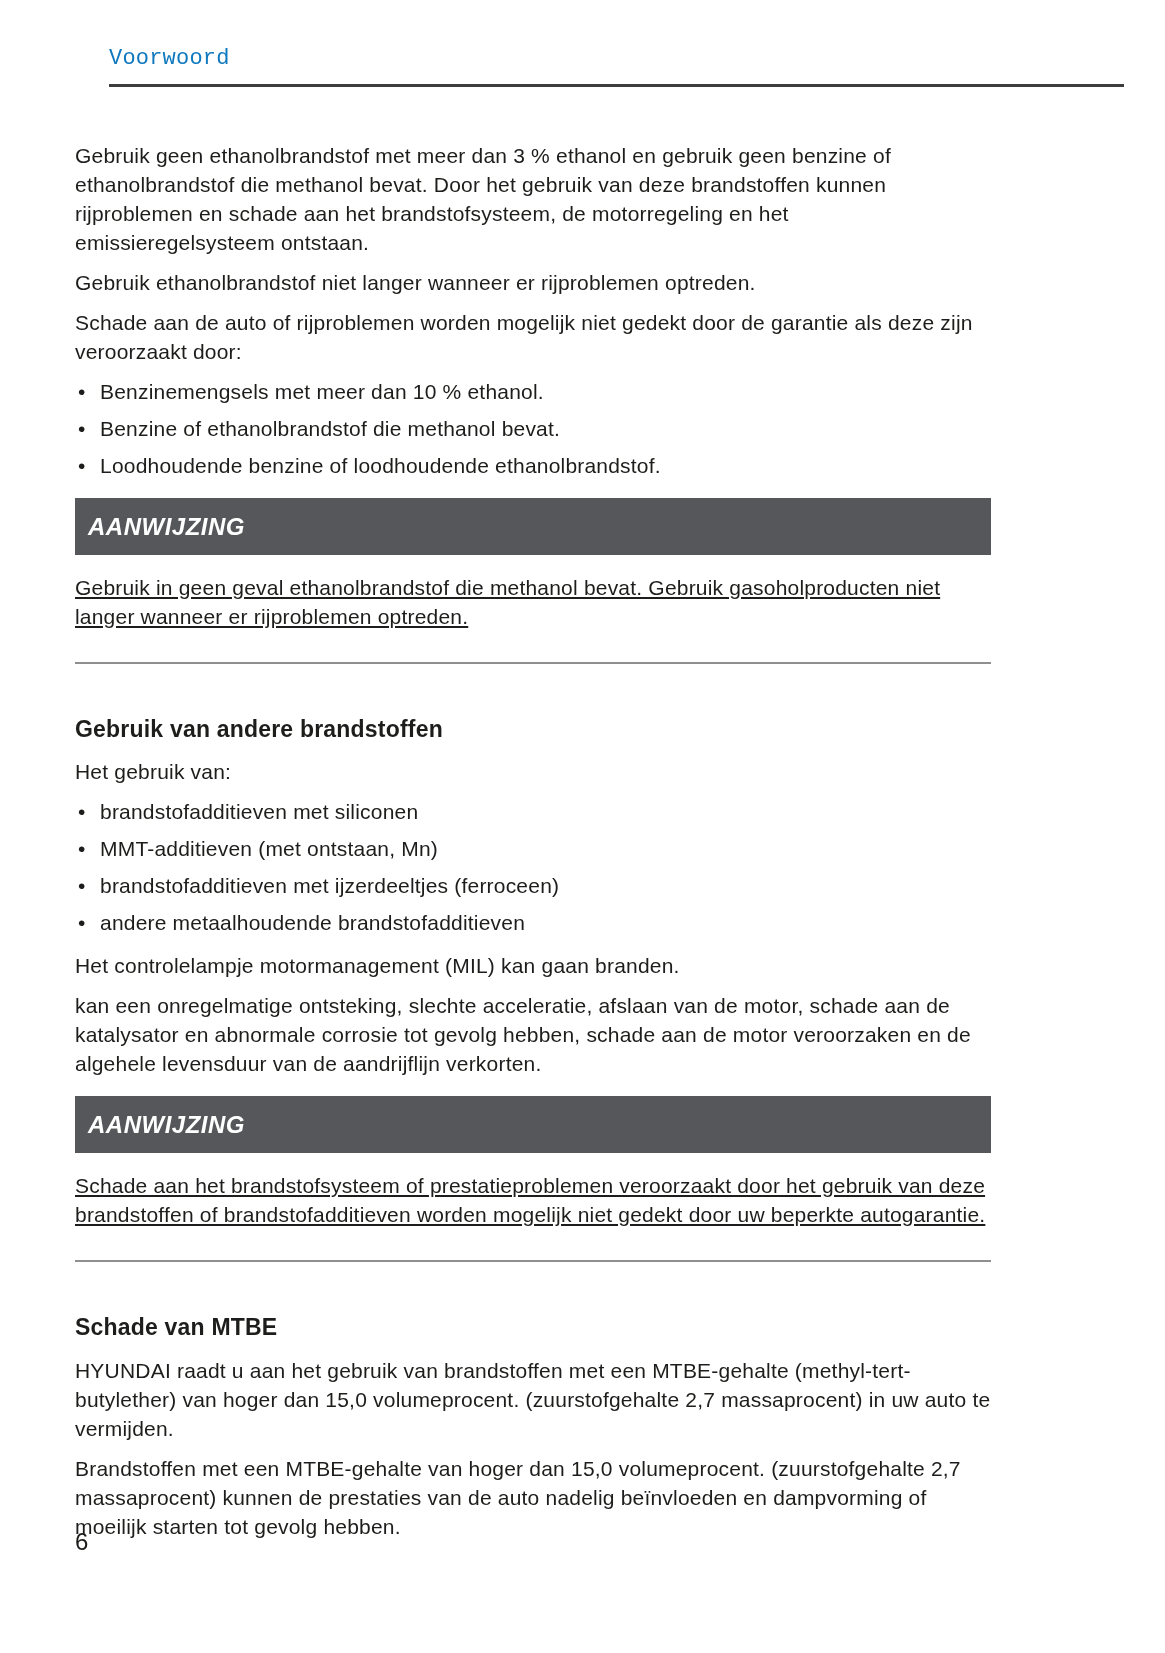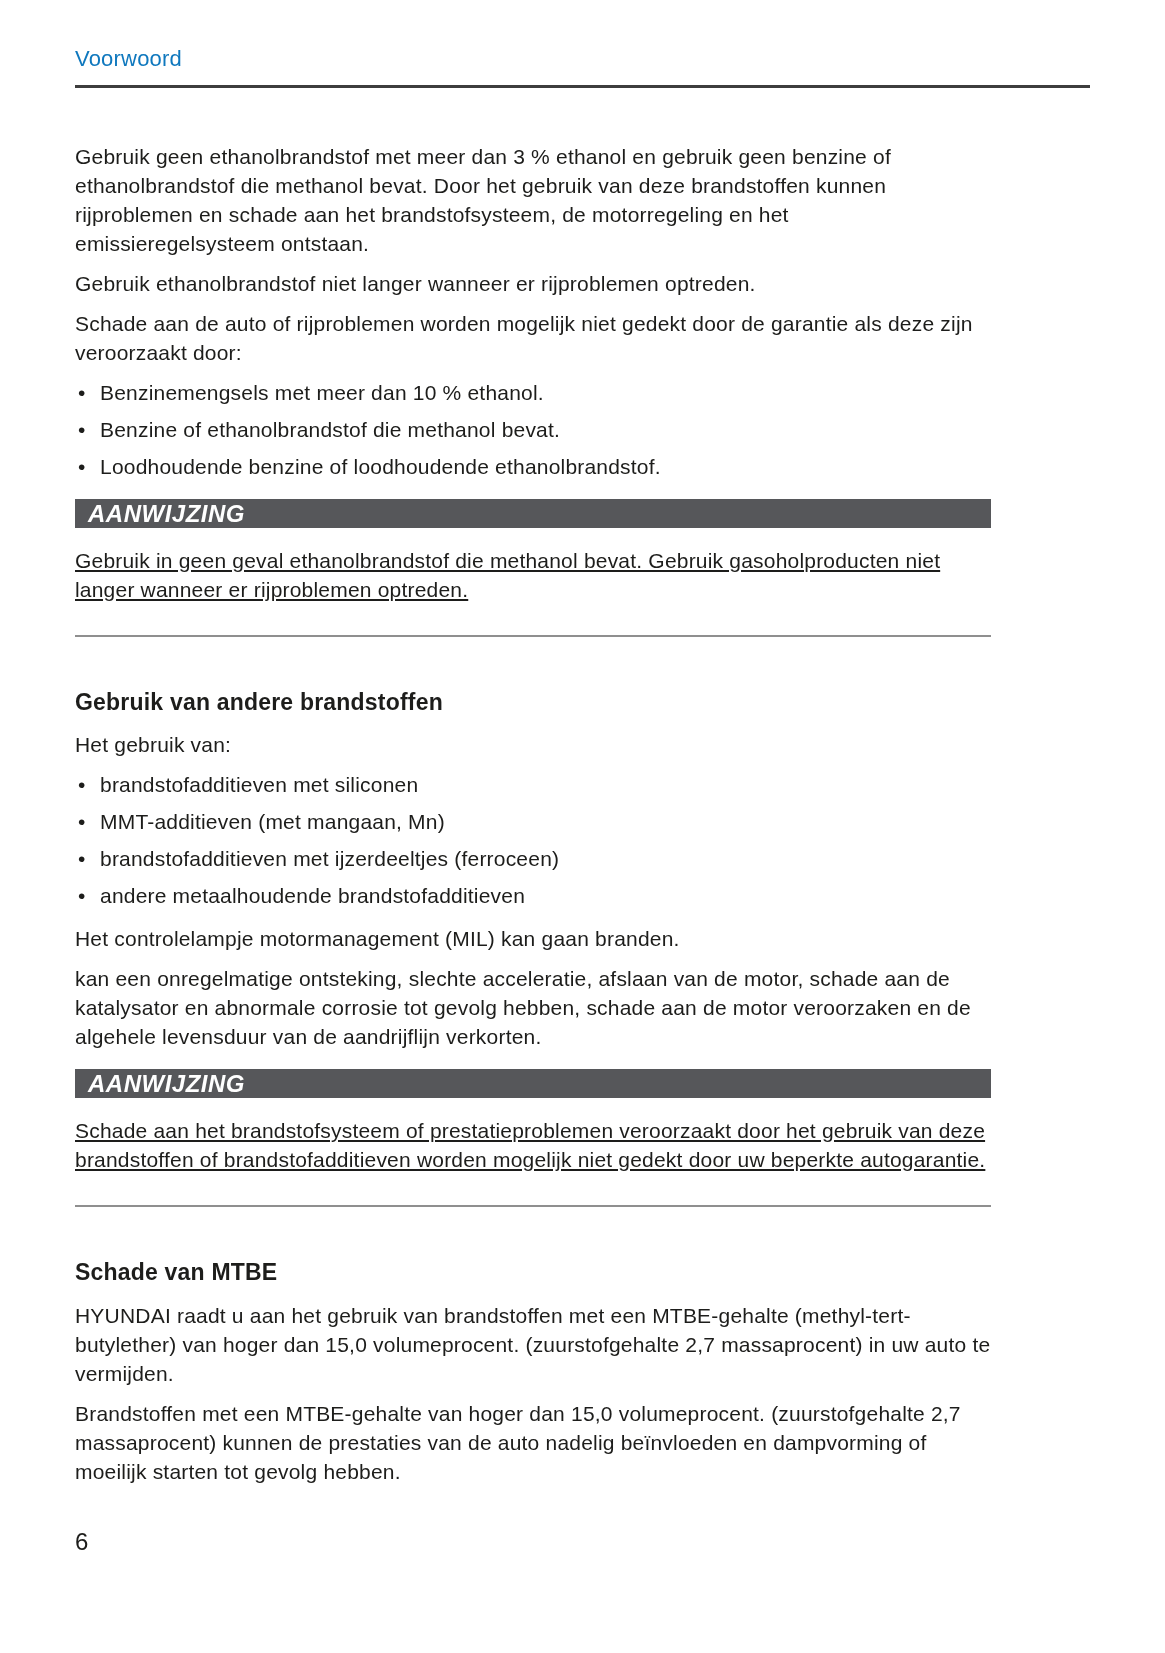--- a/index.html
+++ b/index.html
@@ -10,22 +10,23 @@
     -webkit-font-smoothing: antialiased;
   }
   .page {
     position: relative;
     width: 1165px;
     height: 1653px;
     background: #ffffff;
     overflow: hidden;
   }
   .page-header {
-    padding: 46px 0 0 75px;
+    padding: 46px 0 0 109px;
     width: 1090px;
+    font-family: Liberation Mono, monospace;
   }
   .doc-title {
     color: #0f78be;
     font-size: 22px;
     font-weight: 400;
     letter-spacing: 0.2px;
     margin: 0 0 13px 0;
   }
   .header-rule {
     width: 1015px;
@@ -51,21 +52,21 @@
     margin: 0 0 8px 0;
   }
   .bullet-list li::before {
     content: "\2022";
     position: absolute;
     left: 3px;
     top: 0;
   }
   .notice-banner {
     margin: 17px 0 19px 0;
-    height: 29px;
+    height: 57px;
     background: #56575a;
     color: #ffffff;
     display: flex;
     align-items: center;
     padding-left: 13px;
     font-size: 24px;
     font-weight: 700;
     font-style: italic;
     letter-spacing: 0.5px;
   }
@@ -113,21 +114,21 @@
 
     <div class="notice-banner">AANWIJZING</div>
     <p class="para notice-body">Gebruik in geen geval ethanolbrandstof die methanol bevat. Gebruik gasoholproducten niet langer wanneer er rijproblemen optreden.</p>
     <hr class="end-rule">
 
     <h2 class="section-heading">Gebruik van andere brandstoffen</h2>
     <p class="para">Het gebruik van:</p>
 
     <ul class="bullet-list">
       <li>brandstofadditieven met siliconen</li>
-      <li>MMT-additieven (met mangaan, Mn)</li>
+      <li>MMT-additieven (met ontstaan, Mn)</li>
       <li>brandstofadditieven met ijzerdeeltjes (ferroceen)</li>
       <li>andere metaalhoudende brandstofadditieven</li>
     </ul>
 
     <p class="para">Het controlelampje motormanagement (MIL) kan gaan branden.</p>
     <p class="para">kan een onregelmatige ontsteking, slechte acceleratie, afslaan van de motor, schade aan de katalysator en abnormale corrosie tot gevolg hebben, schade aan de motor veroorzaken en de algehele levensduur van de aandrijflijn verkorten.</p>
 
     <div class="notice-banner">AANWIJZING</div>
     <p class="para notice-body">Schade aan het brandstofsysteem of prestatieproblemen veroorzaakt door het gebruik van deze brandstoffen of brandstofadditieven worden mogelijk niet gedekt door uw beperkte autogarantie.</p>
     <hr class="end-rule">

